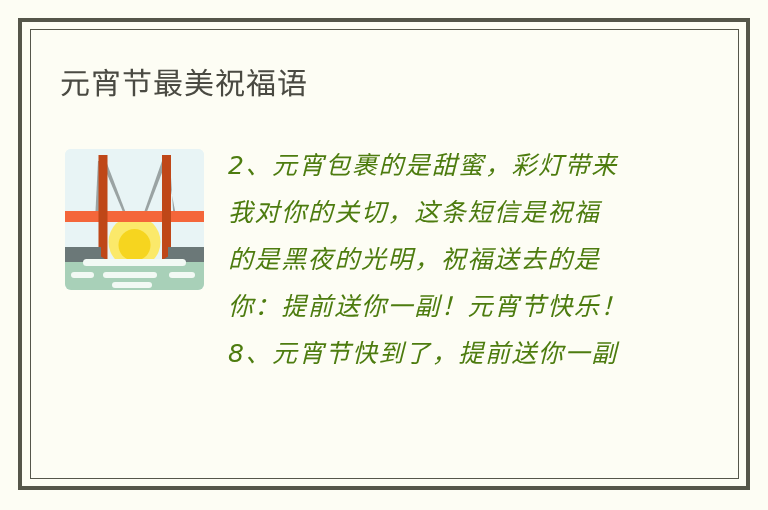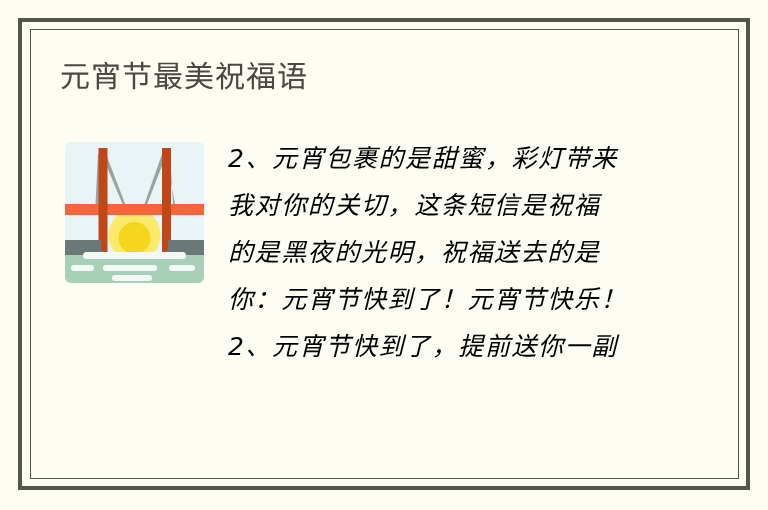--- a/index.html
+++ b/index.html
@@ -41,21 +41,21 @@
     height: 450px;
     border: 1px solid #55564a;
     box-sizing: border-box;
     pointer-events: none;
   }
 
   
   .content {
     position: absolute;
     left: 30px;
-    top: 19px;
+    top: 26px;
     width: 709px;
     height: 456px;
     box-sizing: border-box;
   }
 
   .page-title {
     position: absolute;
     left: 30px;
     top: 40px;
     margin: 0;
@@ -95,21 +95,21 @@
   .verse-block {
     position: absolute;
     left: 198px;
     top: 0;
     width: 450px;
   }
   .verse-line {
     margin: 0;
     font-size: 25px;
     line-height: 47px;
-    color: #000000;
+    color: #4d7c0f;
     letter-spacing: 1.6px;
     white-space: nowrap;
     font-family: "DejaVu Sans", "Liberation Sans", sans-serif;
     font-style: italic;
     font-weight: 400;
   }
 </style>
 </head>
 <body>
 
@@ -162,19 +162,19 @@
             <rect x="104" y="123" width="26" height="6" rx="3"></rect>
             <rect x="47" y="133" width="40" height="6" rx="3"></rect>
           </g>
         </svg>
       </div>
 
       <div class="verse-block">
         <p class="verse-line">2、元宵包裹的是甜蜜，彩灯带来</p>
         <p class="verse-line">我对你的关切，这条短信是祝福</p>
         <p class="verse-line">的是黑夜的光明，祝福送去的是</p>
-        <p class="verse-line">你：元宵节快到了！元宵节快乐！</p>
-        <p class="verse-line">2、元宵节快到了，提前送你一副</p>
+        <p class="verse-line">你：提前送你一副！元宵节快乐！</p>
+        <p class="verse-line">8、元宵节快到了，提前送你一副</p>
       </div>
 
     </div>
   </div>
 </div>
 
 </body></html>

